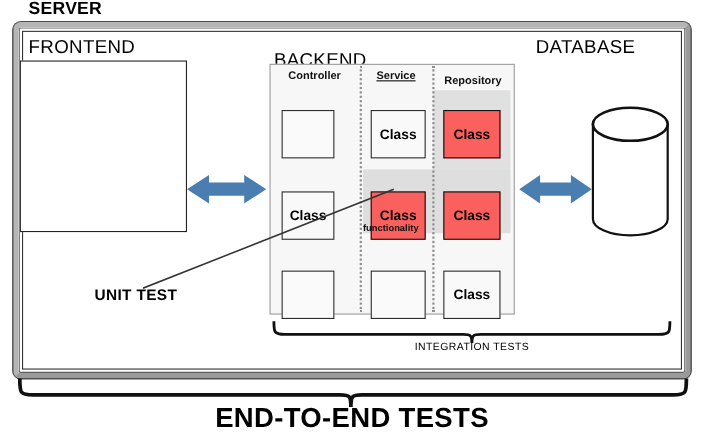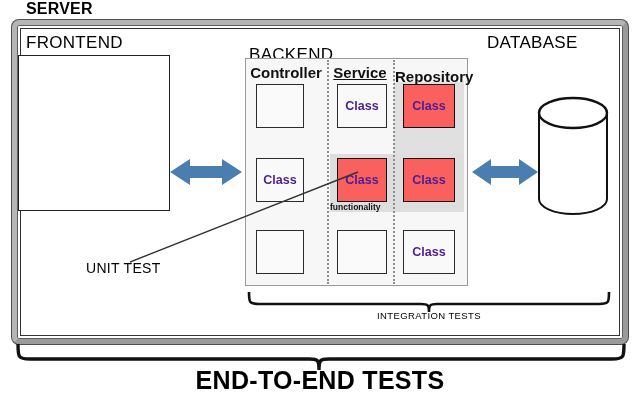--- a/index.html
+++ b/index.html
@@ -55,21 +55,21 @@
   
   .col-div{
     top:60px;width:0;height:224px;
     border-left:2px dotted #8e8e8e;
   }
   #col-div-1{left:327px;}
   #col-div-2{left:393px;}
 
   
   .col-header{
-    font-size:15px;font-weight:bold;color:#111;
+    font-size:10px;font-weight:bold;color:#111;
     text-align:center;
   }
   #hdr-controller{left:249px;top:64px;width:74px;}
   #hdr-service{left:331px;top:64px;width:58px;text-decoration:underline;}
   #hdr-repository{left:395px;top:68px;width:70px;}
 
   
   #hl-repository{
     left:394px;top:82px;width:70px;height:124px;
     background:#e0e0e0;
@@ -78,21 +78,21 @@
     left:330px;top:154px;width:134px;height:58px;
     background:#dedede;
   }
 
   
   .cls{
     box-sizing:border-box;
     border:1.8px solid #2b2b2b;
     background:#f9f9f9;
     display:flex;align-items:center;justify-content:center;
-    font-size:12.5px;font-weight:bold;color:#4c1d95;
+    font-size:12.5px;font-weight:bold;color:#000000;margin-top:16px;
   }
   .cls.red{background:#f9605e;border-color:#111;}
   .cls.empty{background:#fafafa;}
 
   
   #c-r1-controller{left:256px;top:84px;width:48px;height:44px;}
   #c-r1-service   {left:337px;top:84px;width:50px;height:44px;}
   #c-r1-repo      {left:403px;top:84px;width:52px;height:44px;}
 
   #c-r2-controller{left:256px;top:158px;width:48px;height:44px;}
@@ -111,21 +111,21 @@
   
   #db-cylinder{left:537px;top:96px;width:72px;height:120px;}
 
   
   #arrow-frontend-backend{left:170px;top:155px;width:72px;height:34px;}
   #arrow-backend-database{left:472px;top:155px;width:66px;height:34px;}
 
   
   #unit-test-label{
     left:86px;top:260px;
-    font-size:14px;font-weight:normal;letter-spacing:.3px;
+    font-size:14px;font-weight:bold;letter-spacing:.3px;
   }
   #unit-test-leader{left:130px;top:170px;width:240px;height:95px;}
 
   
   #integration-brace{left:246px;top:292px;width:366px;height:20px;}
   #integration-label{
     left:246px;top:310px;width:366px;text-align:center;
     font-size:9.5px;font-weight:normal;letter-spacing:.4px;
   }
   #e2e-brace{left:14px;top:344px;width:614px;height:26px;}

